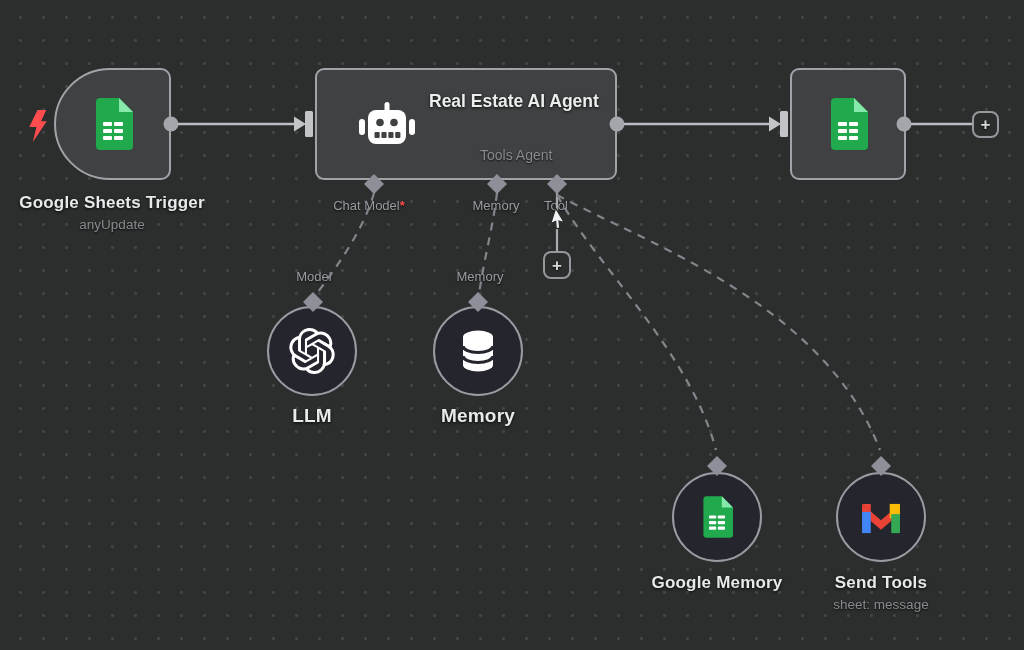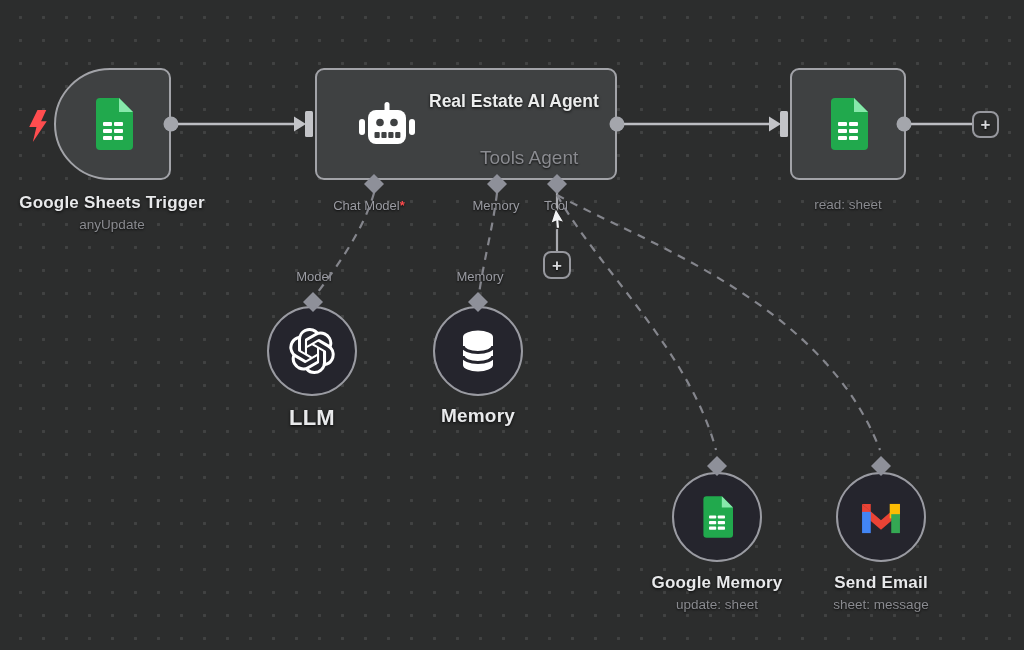--- a/index.html
+++ b/index.html
@@ -38,21 +38,21 @@
     position:absolute;font-size:13px;color:#9b9ca3;white-space:nowrap;
     transform:translateX(-50%);text-shadow:0 1px 2px rgba(0,0,0,.8);z-index:3;
   }
   .req{color:#ff4d4f;font-weight:bold;}
   .agent-title{
     position:absolute;left:112px;top:21px;width:175px;
     font-size:17.5px;font-weight:bold;color:#eceded;line-height:1.22;
     text-shadow:0 1px 3px rgba(0,0,0,.85);
   }
   .agent-sub{
-    position:absolute;left:163px;top:77px;font-size:19px;color:#8a8b90;
+    position:absolute;left:163px;top:77px;font-size:14px;color:#8a8b90;
     text-shadow:0 1px 2px rgba(0,0,0,.8);
   }
   .plus-btn{
     position:absolute;box-sizing:border-box;border:2px solid #97989e;border-radius:8px;
     background:#2c2d2d;color:#d8d9dc;display:flex;align-items:center;justify-content:center;
     font-size:17px;font-weight:bold;z-index:6;line-height:1;
     text-shadow:0 1px 2px rgba(0,0,0,.8);
   }
   svg{display:block;}
 </style>
@@ -114,31 +114,30 @@
           <rect x="10" y="24" width="9" height="4" rx="1"></rect>
             <rect x="21" y="24" width="9" height="4" rx="1"></rect>
           <rect x="10" y="31" width="9" height="4" rx="1"></rect>
             <rect x="21" y="31" width="9" height="4" rx="1"></rect>
           <rect x="10" y="38" width="9" height="4" rx="1"></rect>
             <rect x="21" y="38" width="9" height="4" rx="1"></rect>
         </g>
       </svg>
     </div>
     <div class="node-caption" style="left:748px;top:193px;width:200px;">
-      <div class="node-sub">read: sheet</div>
     </div>
 
     <div class="port-label" style="left:314px;top:269px;">Model</div>
     <div class="circle-node" style="left:267px;top:306px;">
       <svg width="46" height="46" viewBox="0 0 24 24">
         <path fill="#ffffff" d="M22.2819 9.8211a5.9847 5.9847 0 0 0-.5157-4.9108 6.0462 6.0462 0 0 0-6.5098-2.9A6.0651 6.0651 0 0 0 4.9807 4.1818a5.9847 5.9847 0 0 0-3.9977 2.9 6.0462 6.0462 0 0 0 .7427 7.0966 5.98 5.98 0 0 0 .511 4.9107 6.051 6.051 0 0 0 6.5146 2.9001A5.9847 5.9847 0 0 0 13.2599 24a6.0557 6.0557 0 0 0 5.7718-4.2058 5.9894 5.9894 0 0 0 3.9977-2.9001 6.0557 6.0557 0 0 0-.7475-7.073zM13.2599 22.4301a4.4755 4.4755 0 0 1-2.8764-1.0408l.1419-.0804 4.7783-2.7582a.7948.7948 0 0 0 .3927-.6813v-6.7369l2.02 1.1686a.071.071 0 0 1 .038.0615v5.5826a4.504 4.504 0 0 1-4.4945 4.4849zm-9.6607-4.1254a4.4708 4.4708 0 0 1-.5346-3.0137l.142.0852 4.783 2.7582a.7712.7712 0 0 0 .7806 0l5.8428-3.3685v2.3324a.0804.0804 0 0 1-.0332.0615L9.74 19.9502a4.4992 4.4992 0 0 1-6.1408-1.6464zM2.3408 7.8956a4.485 4.485 0 0 1 2.3655-1.9728V11.6a.7664.7664 0 0 0 .3879.6765l5.8144 3.3543-2.0201 1.1685a.0757.0757 0 0 1-.071 0l-4.8303-2.7865A4.504 4.504 0 0 1 2.3408 7.8956zm16.5963 3.8558L13.1038 8.364 15.1192 7.2a.0757.0757 0 0 1 .071 0l4.8303 2.7913a4.4944 4.4944 0 0 1-.6765 8.1042v-5.6772a.79.79 0 0 0-.407-.667zm2.0107-3.0231l-.142-.0852-4.7735-2.7818a.7759.7759 0 0 0-.7854 0L9.409 9.2297V6.8974a.0662.0662 0 0 1 .0284-.0615l4.8303-2.7866a4.4992 4.4992 0 0 1 6.6802 4.66zM8.3065 12.863l-2.02-1.1638a.0804.0804 0 0 1-.038-.0567V6.0742a4.4992 4.4992 0 0 1 7.3757-3.4537l-.142.0805L8.704 5.459a.7948.7948 0 0 0-.3927.6813zm1.0976-2.3654l2.602-1.4998 2.6069 1.4998v2.9994l-2.5974 1.4997-2.6067-1.4997Z"></path>
       </svg>
     </div>
     <div class="node-caption" style="left:232px;top:405px;width:160px;">
-      <div class="node-title" style="font-size:22px;">LLM</div>
+      <div class="node-title" style="font-size:19px;">LLM</div>
     </div>
 
     <div class="port-label" style="left:480px;top:269px;">Memory</div>
     <div class="circle-node" style="left:433px;top:306px;">
       <svg width="42" height="44" viewBox="0 0 42 44">
         <ellipse cx="21" cy="8" rx="15" ry="6.5" fill="#ffffff"></ellipse>
         <path d="M6,8 h30 v28 a15,6.5 0 0 1 -30,0 z" fill="#ffffff"></path>
         <path d="M6,17 a15,6.5 0 0 0 30,0" fill="none" stroke="#25252d" stroke-width="3.2"></path>
         <path d="M6,27 a15,6.5 0 0 0 30,0" fill="none" stroke="#25252d" stroke-width="3.2"></path>
       </svg>
@@ -156,34 +155,33 @@
             <rect x="21" y="24" width="9" height="4" rx="1"></rect>
           <rect x="10" y="31" width="9" height="4" rx="1"></rect>
             <rect x="21" y="31" width="9" height="4" rx="1"></rect>
           <rect x="10" y="38" width="9" height="4" rx="1"></rect>
             <rect x="21" y="38" width="9" height="4" rx="1"></rect>
         </g>
       </svg>
     </div>
     <div class="node-caption" style="left:617px;top:573px;width:200px;">
       <div class="node-title">Google Memory</div>
-      <div class="node-sub">update: sheet</div>
     </div>
 
     <div class="circle-node" style="left:836px;top:472px;">
       <svg width="46" height="36" viewBox="0 0 24 19">
         <path d="M2,2.6 L12,11.2 L22,2.6 L22,7.6 L12,16.2 L2,7.6 Z" fill="#ea4335"></path>
         <rect x="16.6" y="2.6" width="5.4" height="7.6" fill="#fbbc04"></rect>
         <rect x="2" y="6.8" width="4.6" height="11.2" fill="#4285f4"></rect>
         <rect x="17.4" y="8" width="4.6" height="10" fill="#34a853"></rect>
         <path d="M2,2.6 L6.6,2.6 L6.6,6.8 Z" fill="#ea4335"></path>
       </svg>
     </div>
     <div class="node-caption" style="left:781px;top:573px;width:200px;">
-      <div class="node-title">Send Email</div>
+      <div class="node-title">Send Tools</div>
       <div class="node-sub">sheet: message</div>
     </div>
 
     <svg width="18" height="32" viewBox="0 0 17 31" style="position:absolute;left:29px;top:110px;">
       <path d="M10,0 L16.5,0 L11.5,11 L17,11 L3.5,31 L7,16.5 L0,16.5 L8,0 Z" fill="#ff4d4f"></path>
     </svg>
   </div>
 
   <svg class="wire-layer" width="1024" height="650" viewBox="0 0 1024 650">
 

